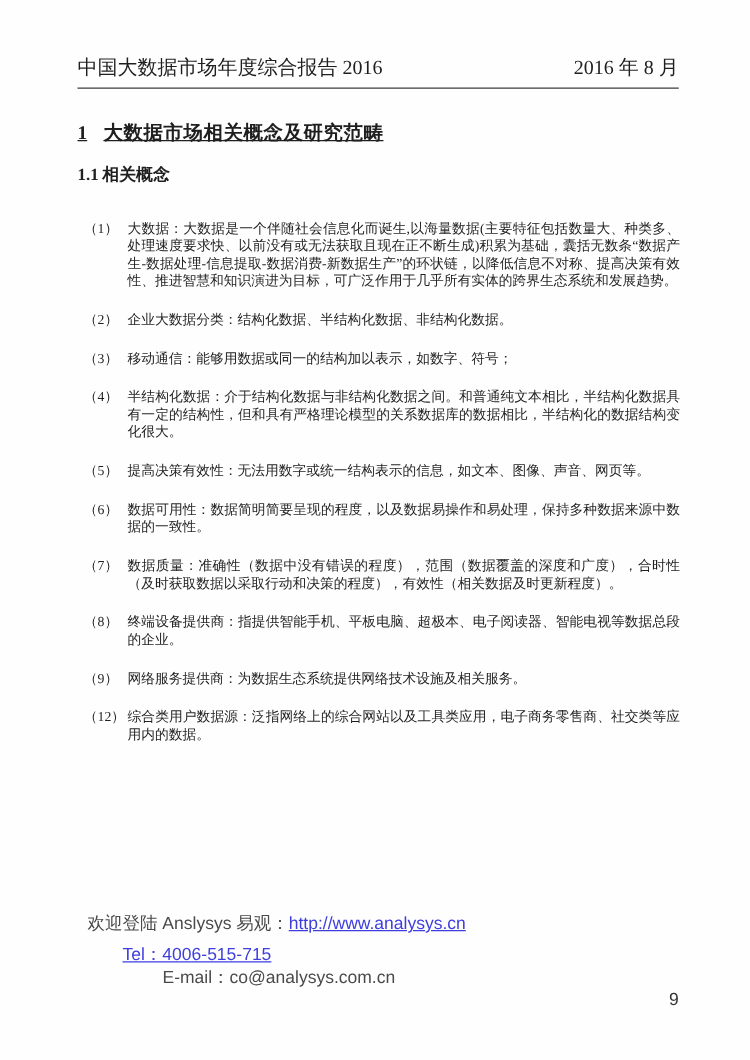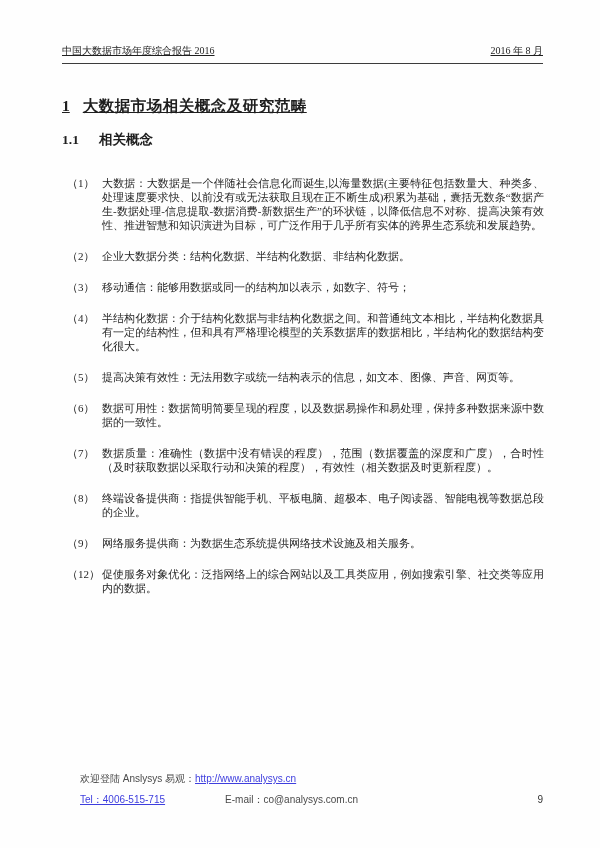--- a/index.html
+++ b/index.html
@@ -15,56 +15,55 @@
     position:relative;
     overflow:hidden;
     font-family:"Liberation Serif","DejaVu Serif",serif;
     color:var(--text-color);
   }
   .page{position:absolute;inset:0;background:#fefefe;}
 
   .header{
     position:absolute;left:62px;right:57px;top:44px;
     display:flex;justify-content:space-between;align-items:baseline;
-    font-size:10px;
+    font-size:16px;
     border-bottom:1px solid var(--rule-color);
     padding-bottom:5px;
-    text-decoration:underline;
   }
 
   .h1{
     position:absolute;left:62px;top:96px;
     font-size:15.5px;font-weight:bold;letter-spacing:0.5px;text-decoration:underline;
   }
   .h1 .sec-num{margin-right:13px;letter-spacing:0;}
 
   .h2{
     position:absolute;left:62px;top:131px;
     font-size:13.5px;font-weight:bold;
   }
-  .h2 .sec-num{margin-right:20px;text-align:center;}
+  .h2 .sec-num{margin-right:3px;text-align:center;}
 
   .concept-list{
     position:absolute;left:67px;top:176px;width:477px;
   }
   .concept-item{
     display:flex;
     font-size:11px;line-height:14px;
     margin-bottom:17px;
   }
   .concept-item .num{flex:none;width:35px;}
   .concept-item .text{flex:1;text-align:justify;}
 
   .footer{
-    position:absolute;left:80px;right:57px;bottom:41px;
+    position:absolute;left:70px;right:57px;bottom:41px;
     font-family:"Liberation Sans","DejaVu Sans",sans-serif;
-    font-size:10px;color:var(--footer-gray);
+    font-size:14px;color:var(--footer-gray);
   }
   .footer-line1{margin-bottom:7px;}
-  .footer-line2{display:flex;align-items:baseline;}
+  .footer-line2{display:flex;align-items:baseline;flex-direction:column;}
   .footer .link{
     color:var(--link-blue);
     text-decoration:underline;
     cursor:pointer;
   }
   .footer-line2 .email{margin-left:28px;color:var(--footer-gray);padding-left:32px;}
   .footer-line2 .page-num{margin-left:auto;color:#333;}
 </style>
 </head>
 <body>
@@ -128,21 +127,21 @@
 
       <div class="concept-item">
         <span class="num">（9）</span>
         <span class="text">网络服务提供商：为数据生态系统提供网络技术设施及相关服务。</span>
       </div>
 
 
 
       <div class="concept-item">
         <span class="num">（12）</span>
-        <span class="text">促使服务对象优化：泛指网络上的综合网站以及工具类应用，例如搜索引擎、社交类等应用内的数据。</span>
+        <span class="text">综合类用户数据源：泛指网络上的综合网站以及工具类应用，电子商务零售商、社交类等应用内的数据。</span>
       </div>
 
   </div>
 
   <div class="footer">
     <div class="footer-line1">
       <span>欢迎登陆 Anslysys 易观：</span><span class="link">http://www.analysys.cn</span>
     </div>
     <div class="footer-line2">
       <span class="link">Tel：4006-515-715</span>

